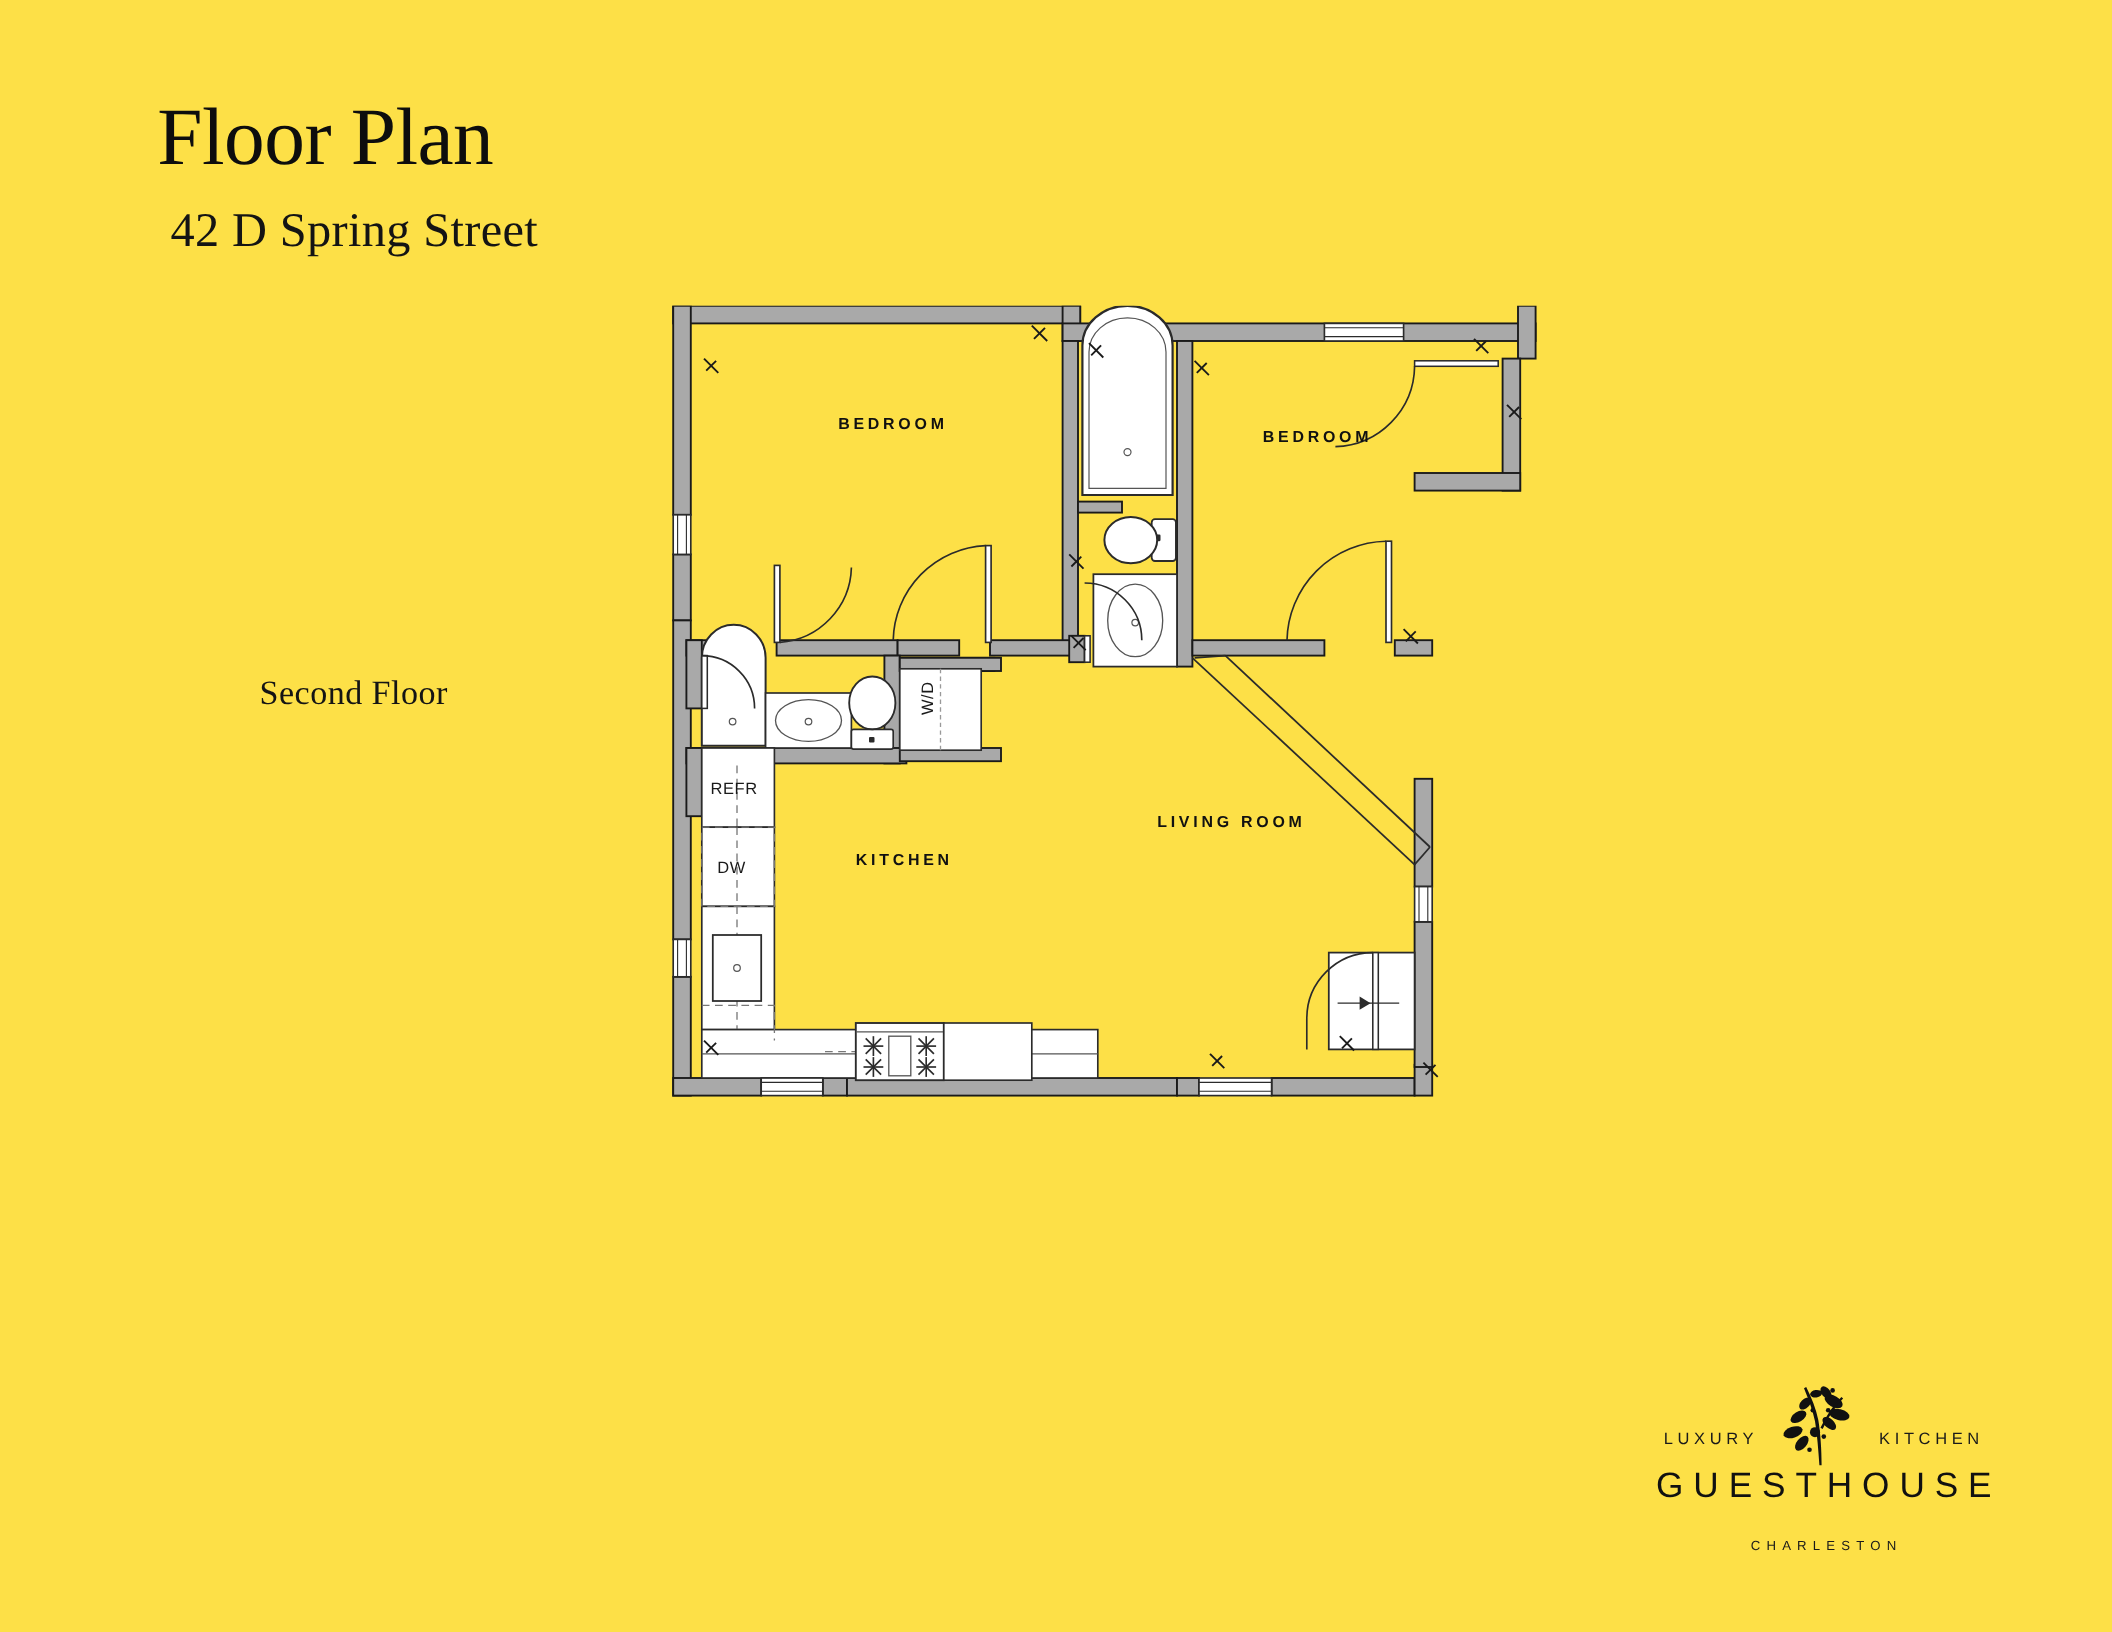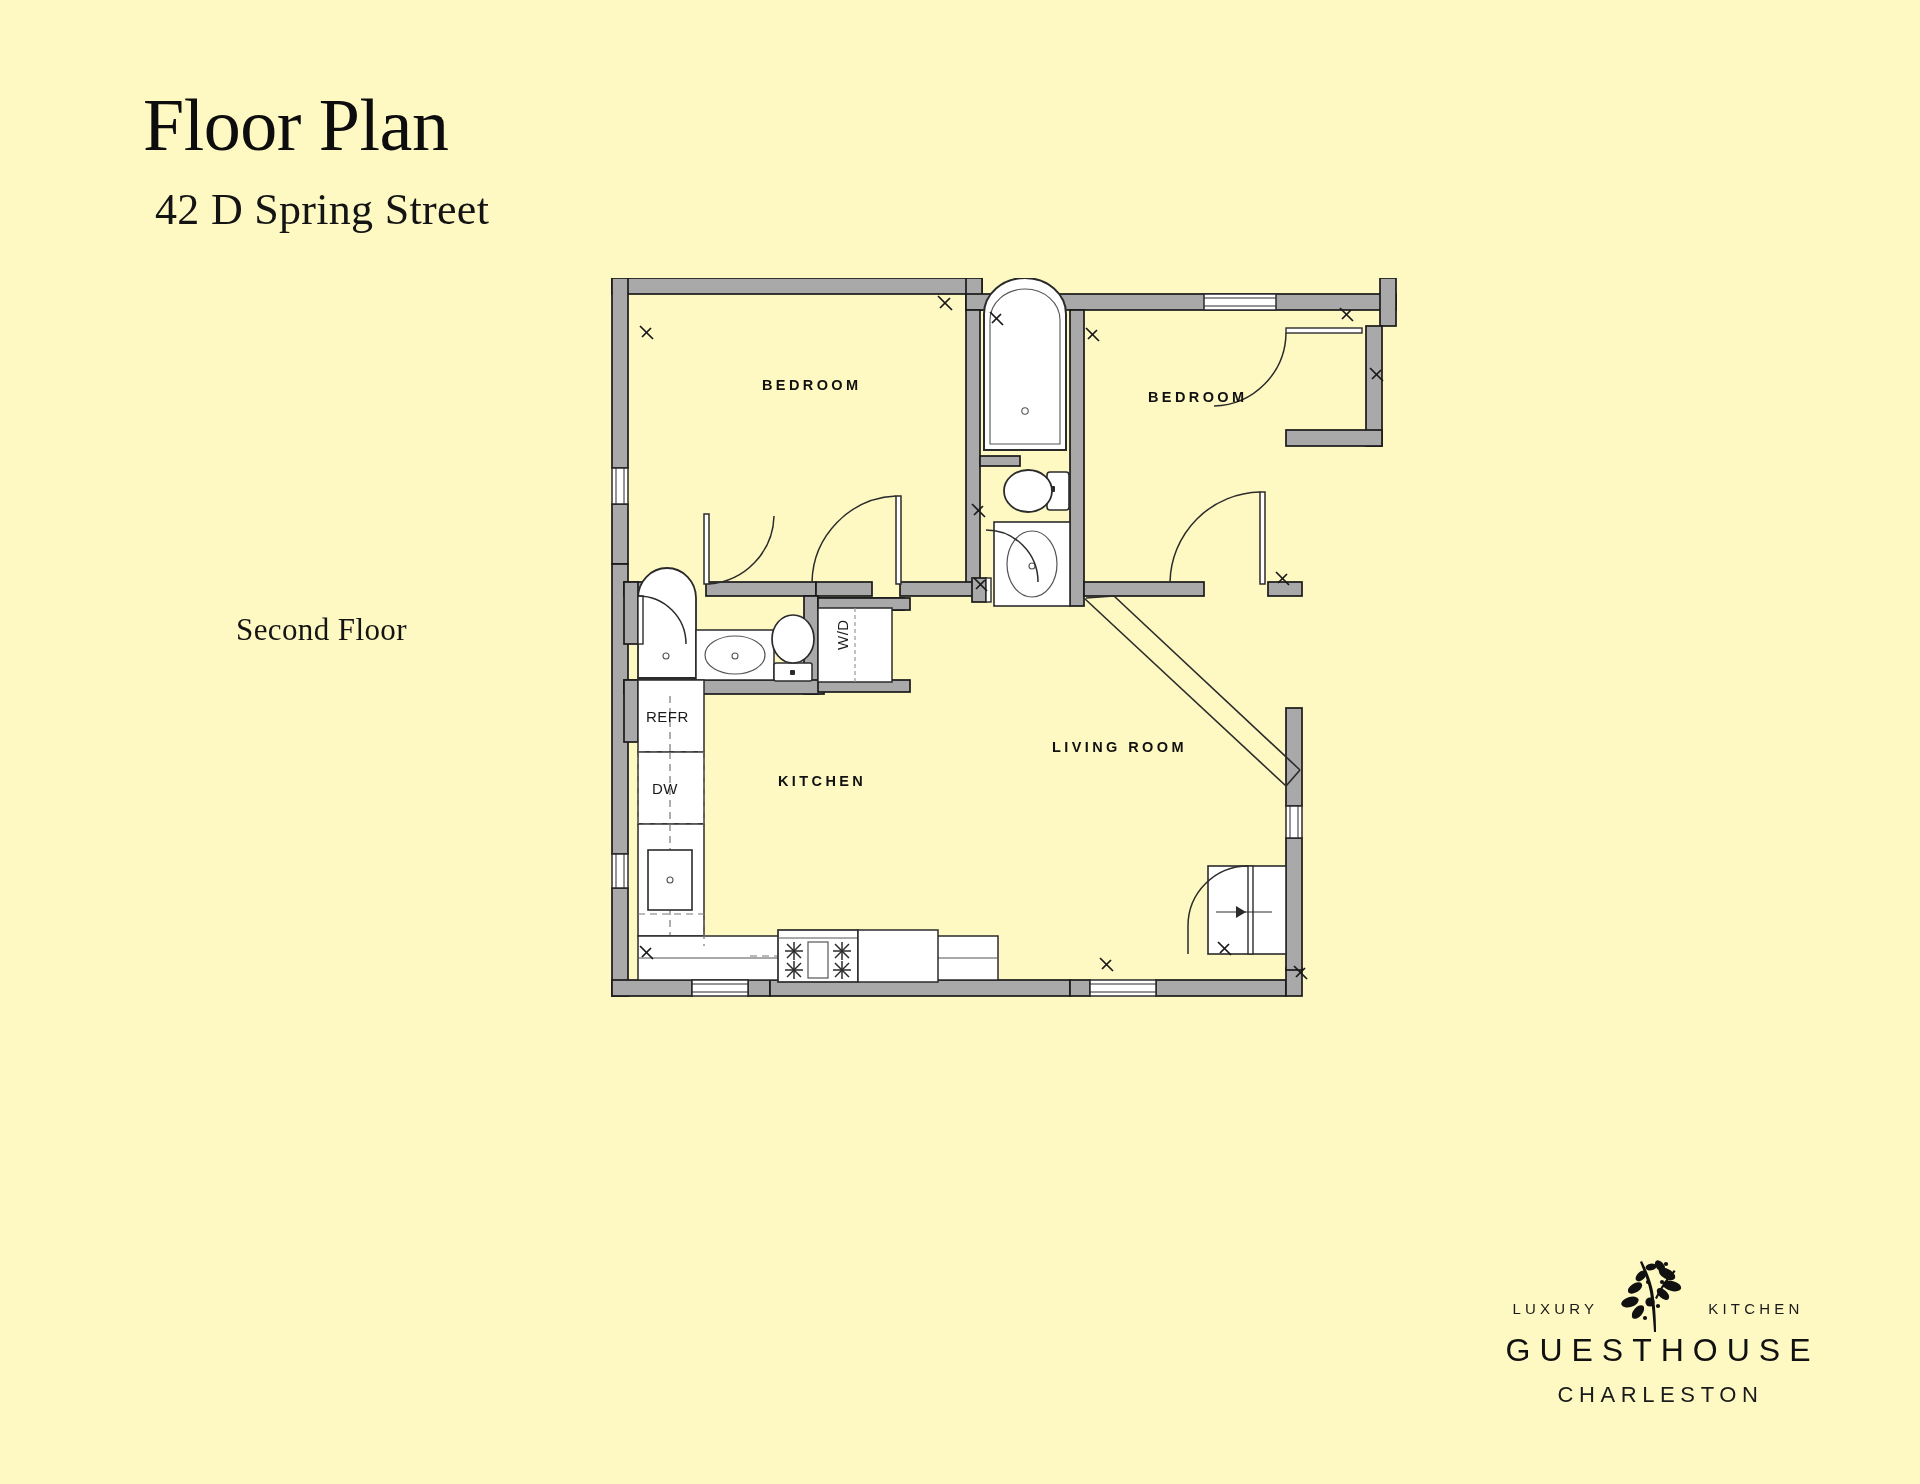--- a/index.html
+++ b/index.html
@@ -11,21 +11,21 @@
   body {
     width: 1920px;
     height: 1484px;
     position: relative;
     font-family: "Liberation Sans", sans-serif;
     overflow: hidden;
   }
   #page {
     position: absolute;
     inset: 0;
-    background: #fef9c3;
+    background: #fde047;
   }
 
   
   .header-block {
     position: absolute;
     left: 143px;
     top: 88px;
   }
   .page-title {
     font-family: "Liberation Serif", "DejaVu Serif", serif;
@@ -99,24 +99,24 @@
     font-family: Liberation Sans, sans-serif;
     font-size: 32px;
     letter-spacing: 9px;
     color: #111111;
     line-height: 1;
     margin-top: 0;
     padding-left: 9px;
   }
   .logo-sub {
     font-family: "Liberation Sans", sans-serif;
-    font-size: 22px;
+    font-size: 12px;
     letter-spacing: 5.6px;
     color: #1a1a1a;
-    margin-top: 16px;
+    margin-top: 32px;
     padding-left: 5px;
   }
 
   
   .room-label {
     font-family: "Liberation Sans", sans-serif;
     font-size: 14.5px;
     letter-spacing: 3.4px;
     fill: #111111;
     font-weight: 600;

